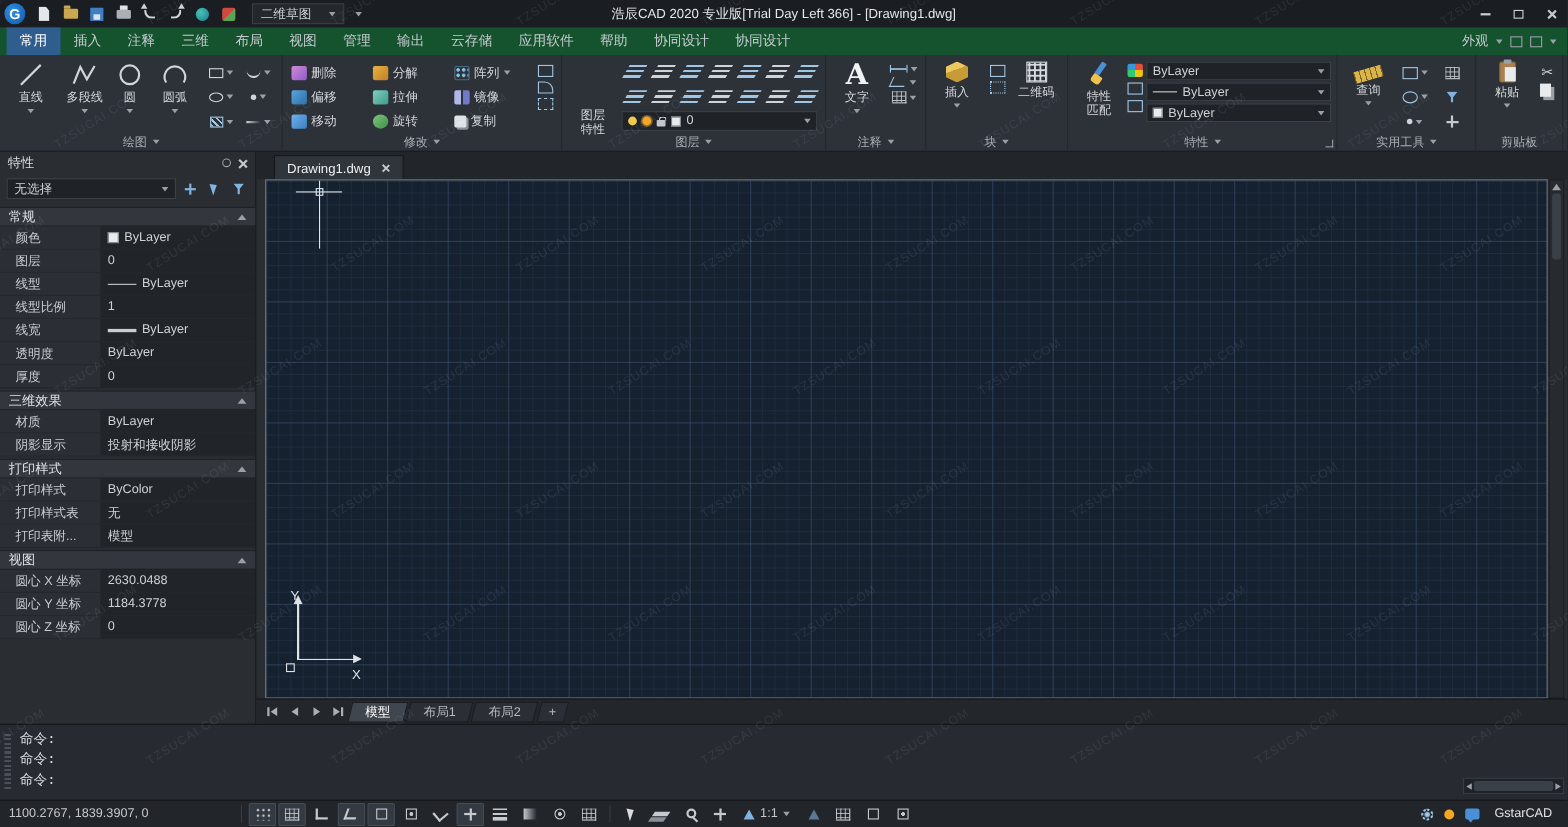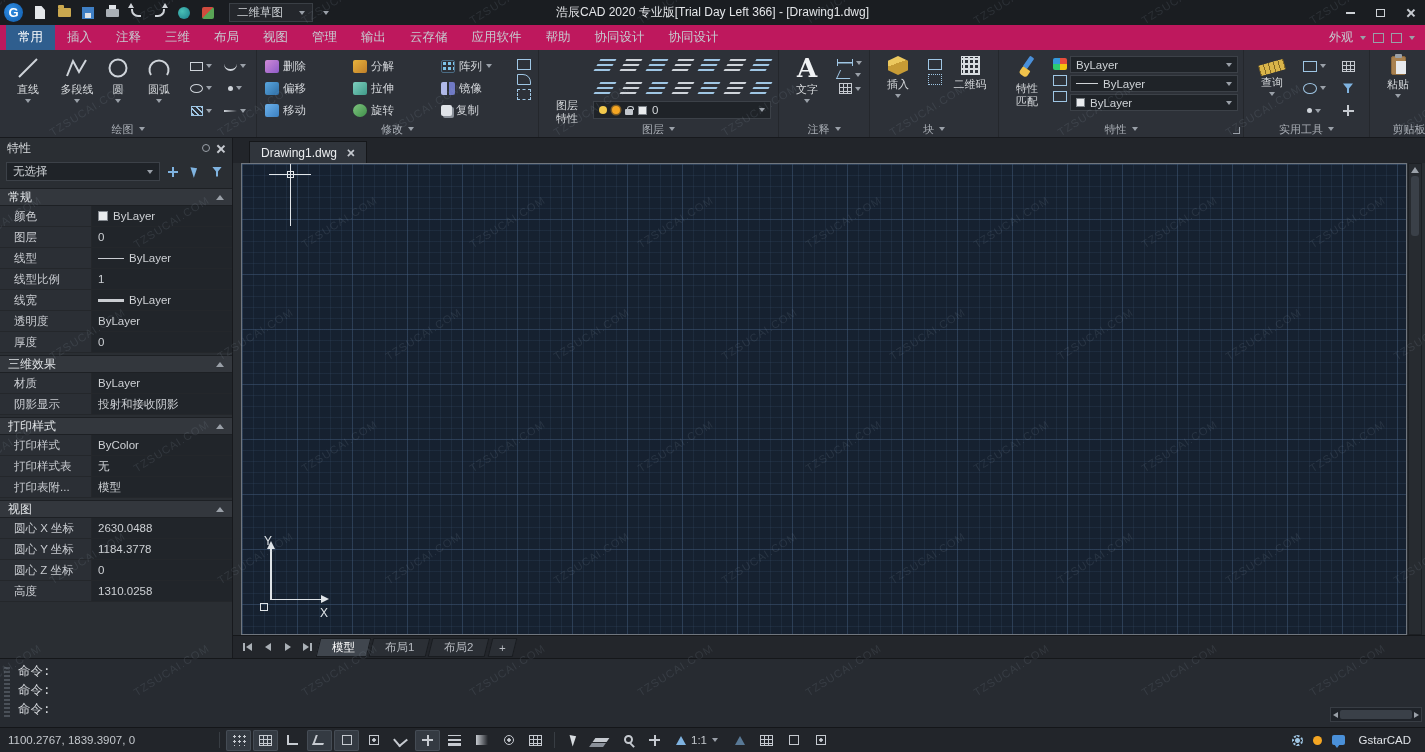--- a/index.html
+++ b/index.html
@@ -27,21 +27,21 @@
 .title{position:absolute;left:50%;transform:translateX(-50%);top:0;height:25px;display:flex;align-items:center;font-size:12px;color:#e4e6e9;white-space:nowrap;}
 .winctl{position:absolute;right:0;top:0;height:25px;display:flex;}
 .wc{width:30px;height:25px;display:flex;align-items:center;justify-content:center;}
 .wc-min-g{width:9px;height:2px;background:#cdd1d6;}
 .wc-max-g{width:9px;height:8px;border:1.5px solid #cdd1d6;}
 .xico{position:relative;width:9px;height:9px;display:inline-block;}
 .xico::before,.xico::after{content:"";position:absolute;left:4px;top:0;width:1.5px;height:10px;background:#c6cad0;}
 .xico::before{transform:rotate(45deg);}.xico::after{transform:rotate(-45deg);}
 
 
-#tabrow{position:absolute;top:25px;left:0;width:1425px;height:25px;background:#be185d;display:flex;align-items:stretch;padding-left:6px;}
+#tabrow{position:absolute;top:25px;left:0;width:1425px;height:25px;background:#14532d;display:flex;align-items:stretch;padding-left:6px;}
 .rtab{padding:0 12px;display:flex;align-items:center;font-size:12.5px;color:#c6cad0;cursor:default;}
 .rtab.active{background:#2f5e8e;color:#fff;}
 #tabrow-right{margin-left:auto;display:flex;align-items:center;gap:7px;padding-right:10px;color:#c6cad0;font-size:12px;}
 .mini-sq{width:11px;height:10px;border:1.5px solid #9aa0a8;}
 
 
 #ribbon{position:absolute;top:50px;left:0;width:1425px;height:88px;background:#2d3138;border-bottom:1px solid #17191d;display:flex;}
 .panel{position:relative;height:100%;border-right:1px solid #24272c;padding:2px 5px 16px 5px;display:flex;gap:3px;}
 .panel-label{position:absolute;left:0;right:0;bottom:1px;height:14px;display:flex;align-items:center;justify-content:center;gap:5px;font-size:11px;color:#a9aeb5;}
 .chev{width:0;height:0;border-left:3.5px solid transparent;border-right:3.5px solid transparent;border-top:4px solid #9aa0a8;display:inline-block;}
@@ -52,21 +52,21 @@
 .bigA{font-size:26px;color:#f0f2f4;font-weight:bold;line-height:24px;font-family:"DejaVu Serif","Liberation Serif",serif;}
 .narrow{width:30px;}
 .sgrid{display:grid;grid-template-rows:repeat(3,1fr);grid-auto-flow:column;gap:2px;padding-top:4px;}
 .scell{display:flex;align-items:center;gap:3px;width:32px;justify-content:center;}
 .chip-rect{width:13px;height:9px;border:1.5px solid #cfd4da;}
 .chip-ellipse{width:13px;height:9px;border:1.5px solid #cfd4da;border-radius:50%;}
 .chip-hatch{width:12px;height:10px;border:1px solid #9fc6e4;background:repeating-linear-gradient(45deg,#9fc6e4 0 1.5px,transparent 1.5px 4px);}
 .chip-spline{width:13px;height:9px;border-bottom:2px solid #cfd4da;border-radius:50% / 0 0 80% 80%;}
 .chip-pt{width:5px;height:5px;border-radius:50%;background:#cfd4da;}
 .chip-ray{width:13px;height:2px;background:linear-gradient(90deg,#cfd4da,transparent);}
-.mgrid{display:grid;grid-template-columns:repeat(3,72px);grid-template-rows:repeat(3,1fr);column-gap:16px;padding-top:3px;}
+.mgrid{display:grid;grid-template-columns:repeat(3,72px);grid-template-rows:repeat(3,1fr);column-gap:2px;padding-top:3px;}
 .mcell{display:flex;align-items:center;gap:4px;font-size:11.5px;color:#d2d5d9;padding-left:3px;}
 .mi{width:14px;height:13px;border-radius:2px;flex:none;}
 .mcol{display:flex;flex-direction:column;gap:4px;padding:7px 2px 0 4px;align-items:center;}
 .mchip{width:14px;height:11px;border:1.5px solid #9fc6e4;}
 .lay3{width:22px;height:5px;background:#e8eaed;transform:skewX(-35deg);box-shadow:0 7px 0 #7fb6d9,0 14px 0 #3f85c0;margin:2px 0 15px 0;}
 .ltools{display:flex;flex-direction:column;gap:3px;padding-top:3px;}
 .ltrow{display:flex;gap:2px;}
 .lt{width:24px;height:20px;display:flex;align-items:center;justify-content:center;border-radius:2px;}
 .li{width:16px;height:12px;background:repeating-linear-gradient(180deg,#9fc6e4 0 2px,transparent 2px 4.8px);transform:skewX(-30deg);}
 .lt:nth-child(2n) .li{background:repeating-linear-gradient(180deg,#cfd4da 0 2px,transparent 2px 4.8px);}
@@ -710,26 +710,20 @@
     <div class="prow">
         <div class="pk">圆心 Y 坐标</div>
         <div class="pv">
           <span>1184.3778</span>
         </div>
       </div>
     <div class="prow">
         <div class="pk">圆心 Z 坐标</div>
         <div class="pv">
           <span>0</span>
-        </div>
-      </div>
-    <div class="prow">
-        <div class="pk">高度</div>
-        <div class="pv">
-          <span>1310.0258</span>
         </div>
       </div>
   </aside>
 
   <div id="docbar">
     <div class="doctab">
       <span>Drawing1.dwg</span>
       <span class="xico" style="transform:scale(.85);"></span>
     </div>
   </div>

